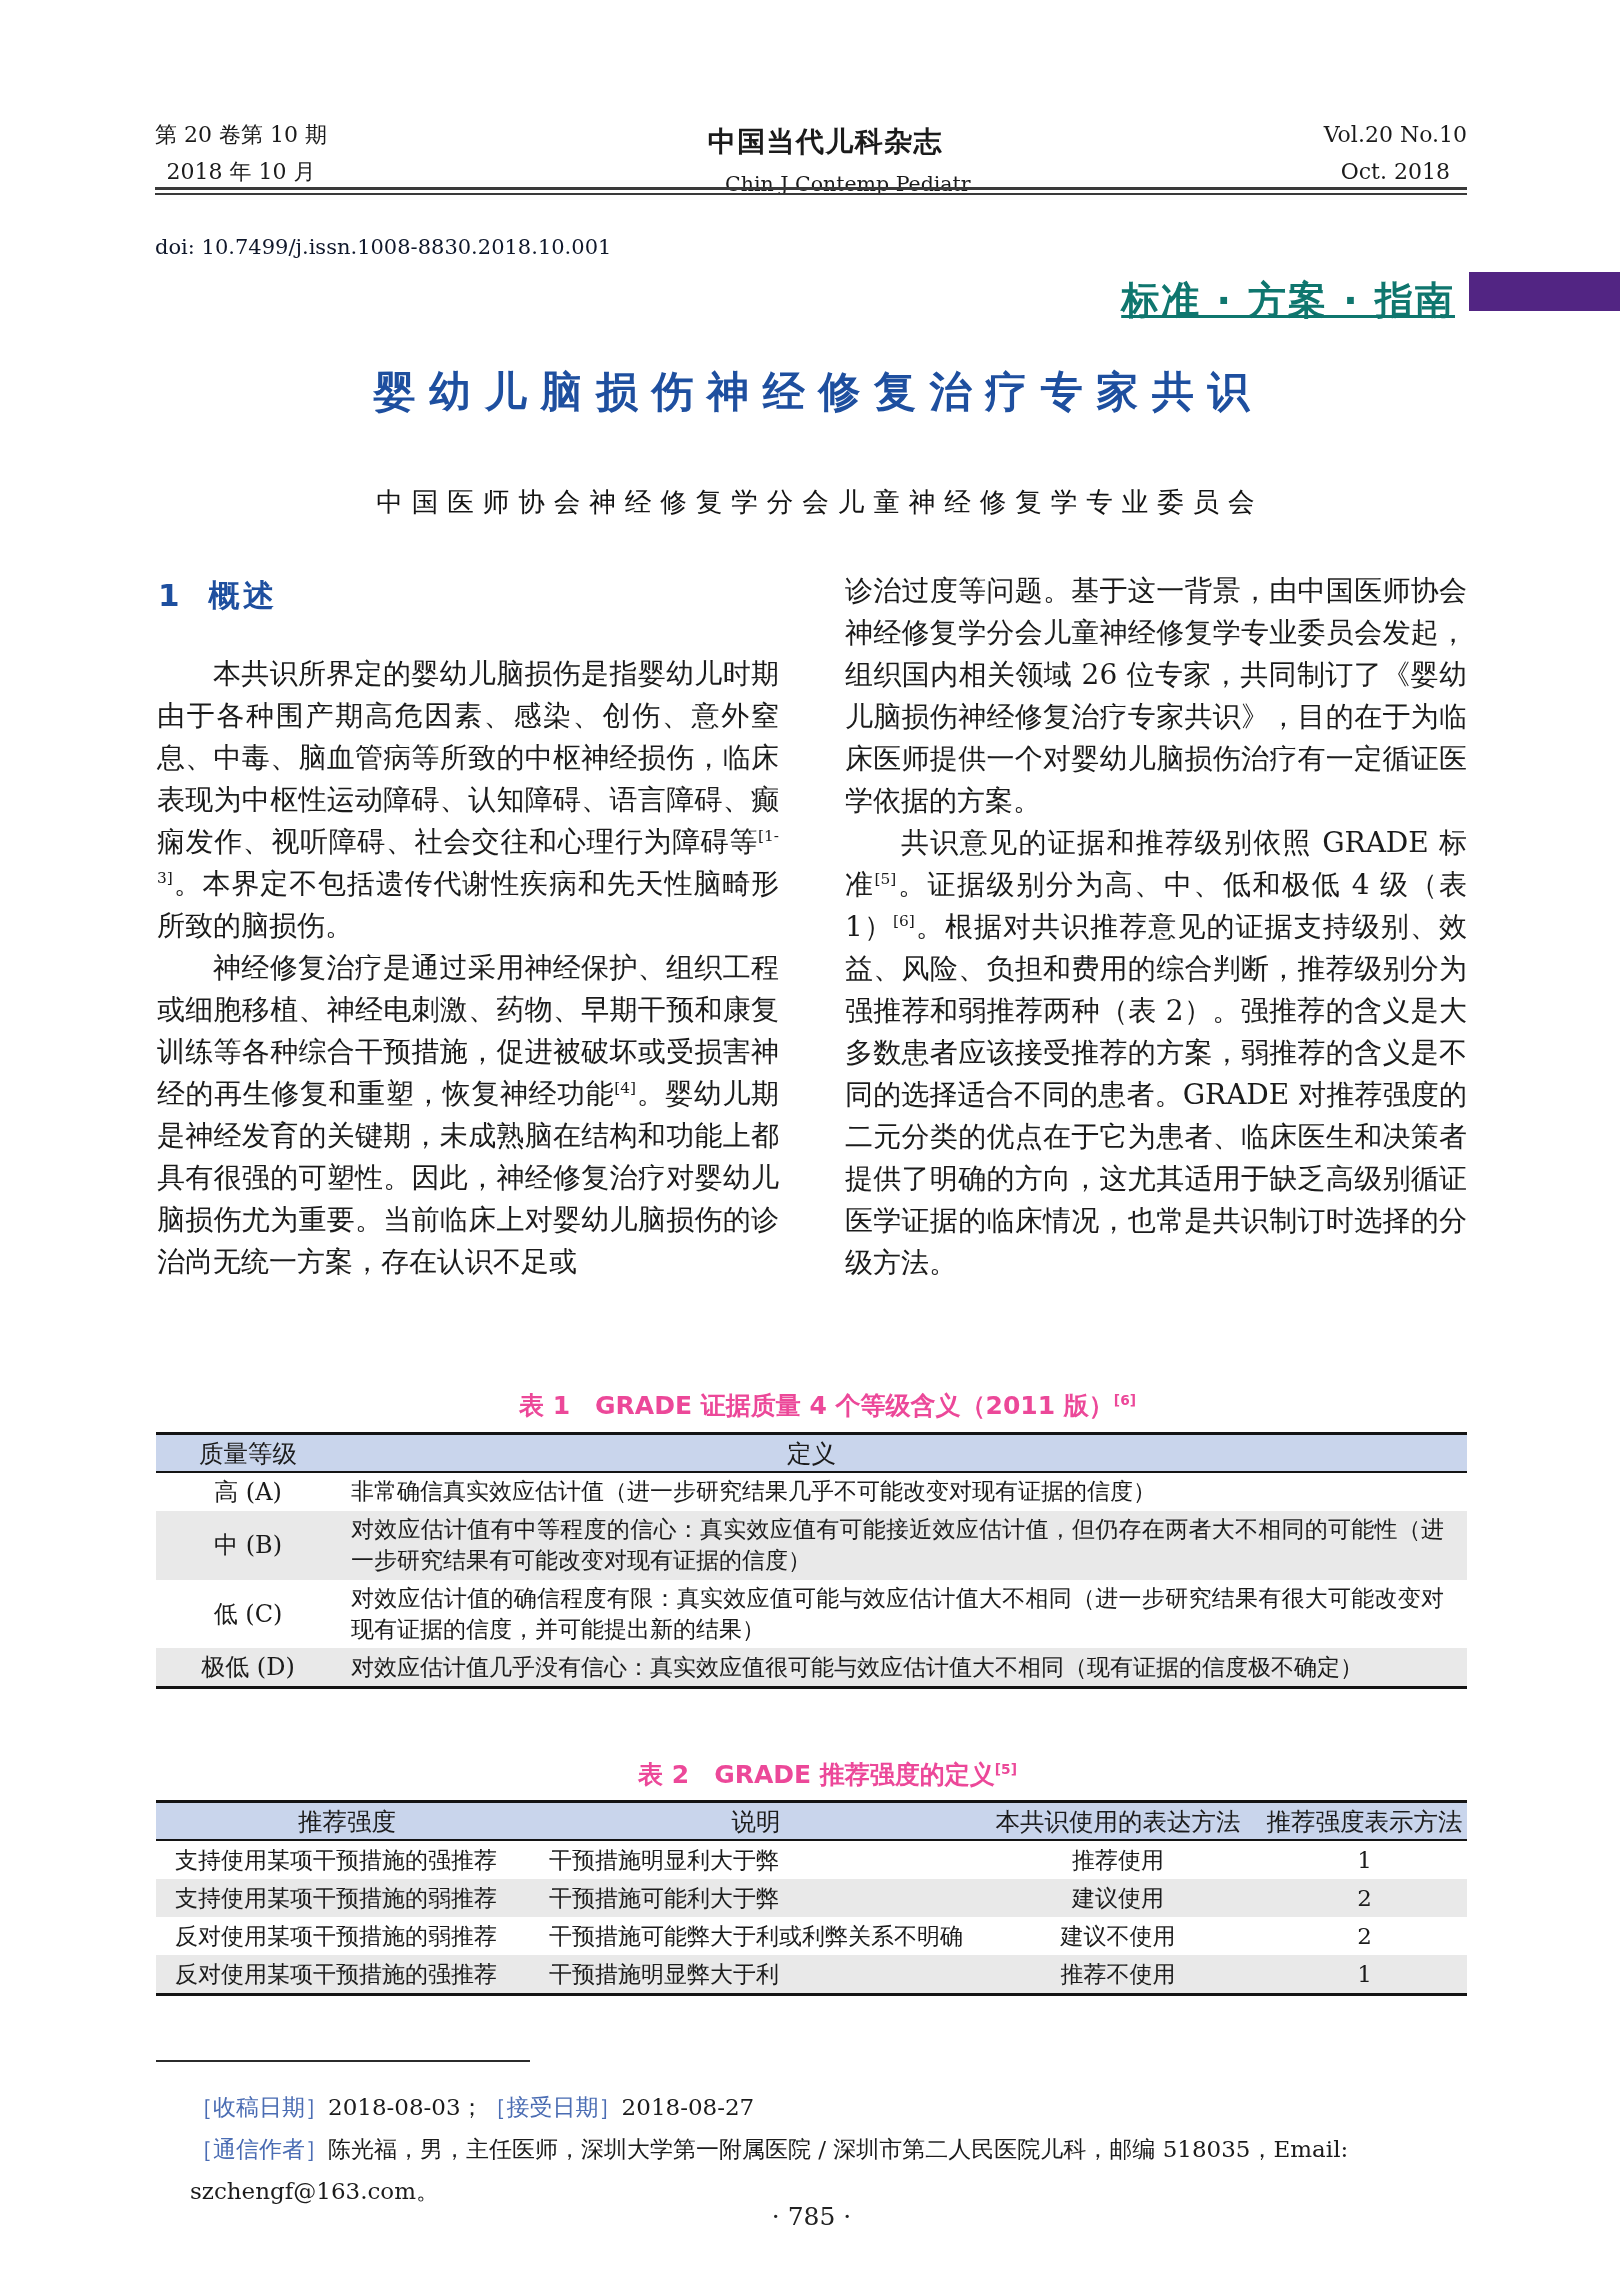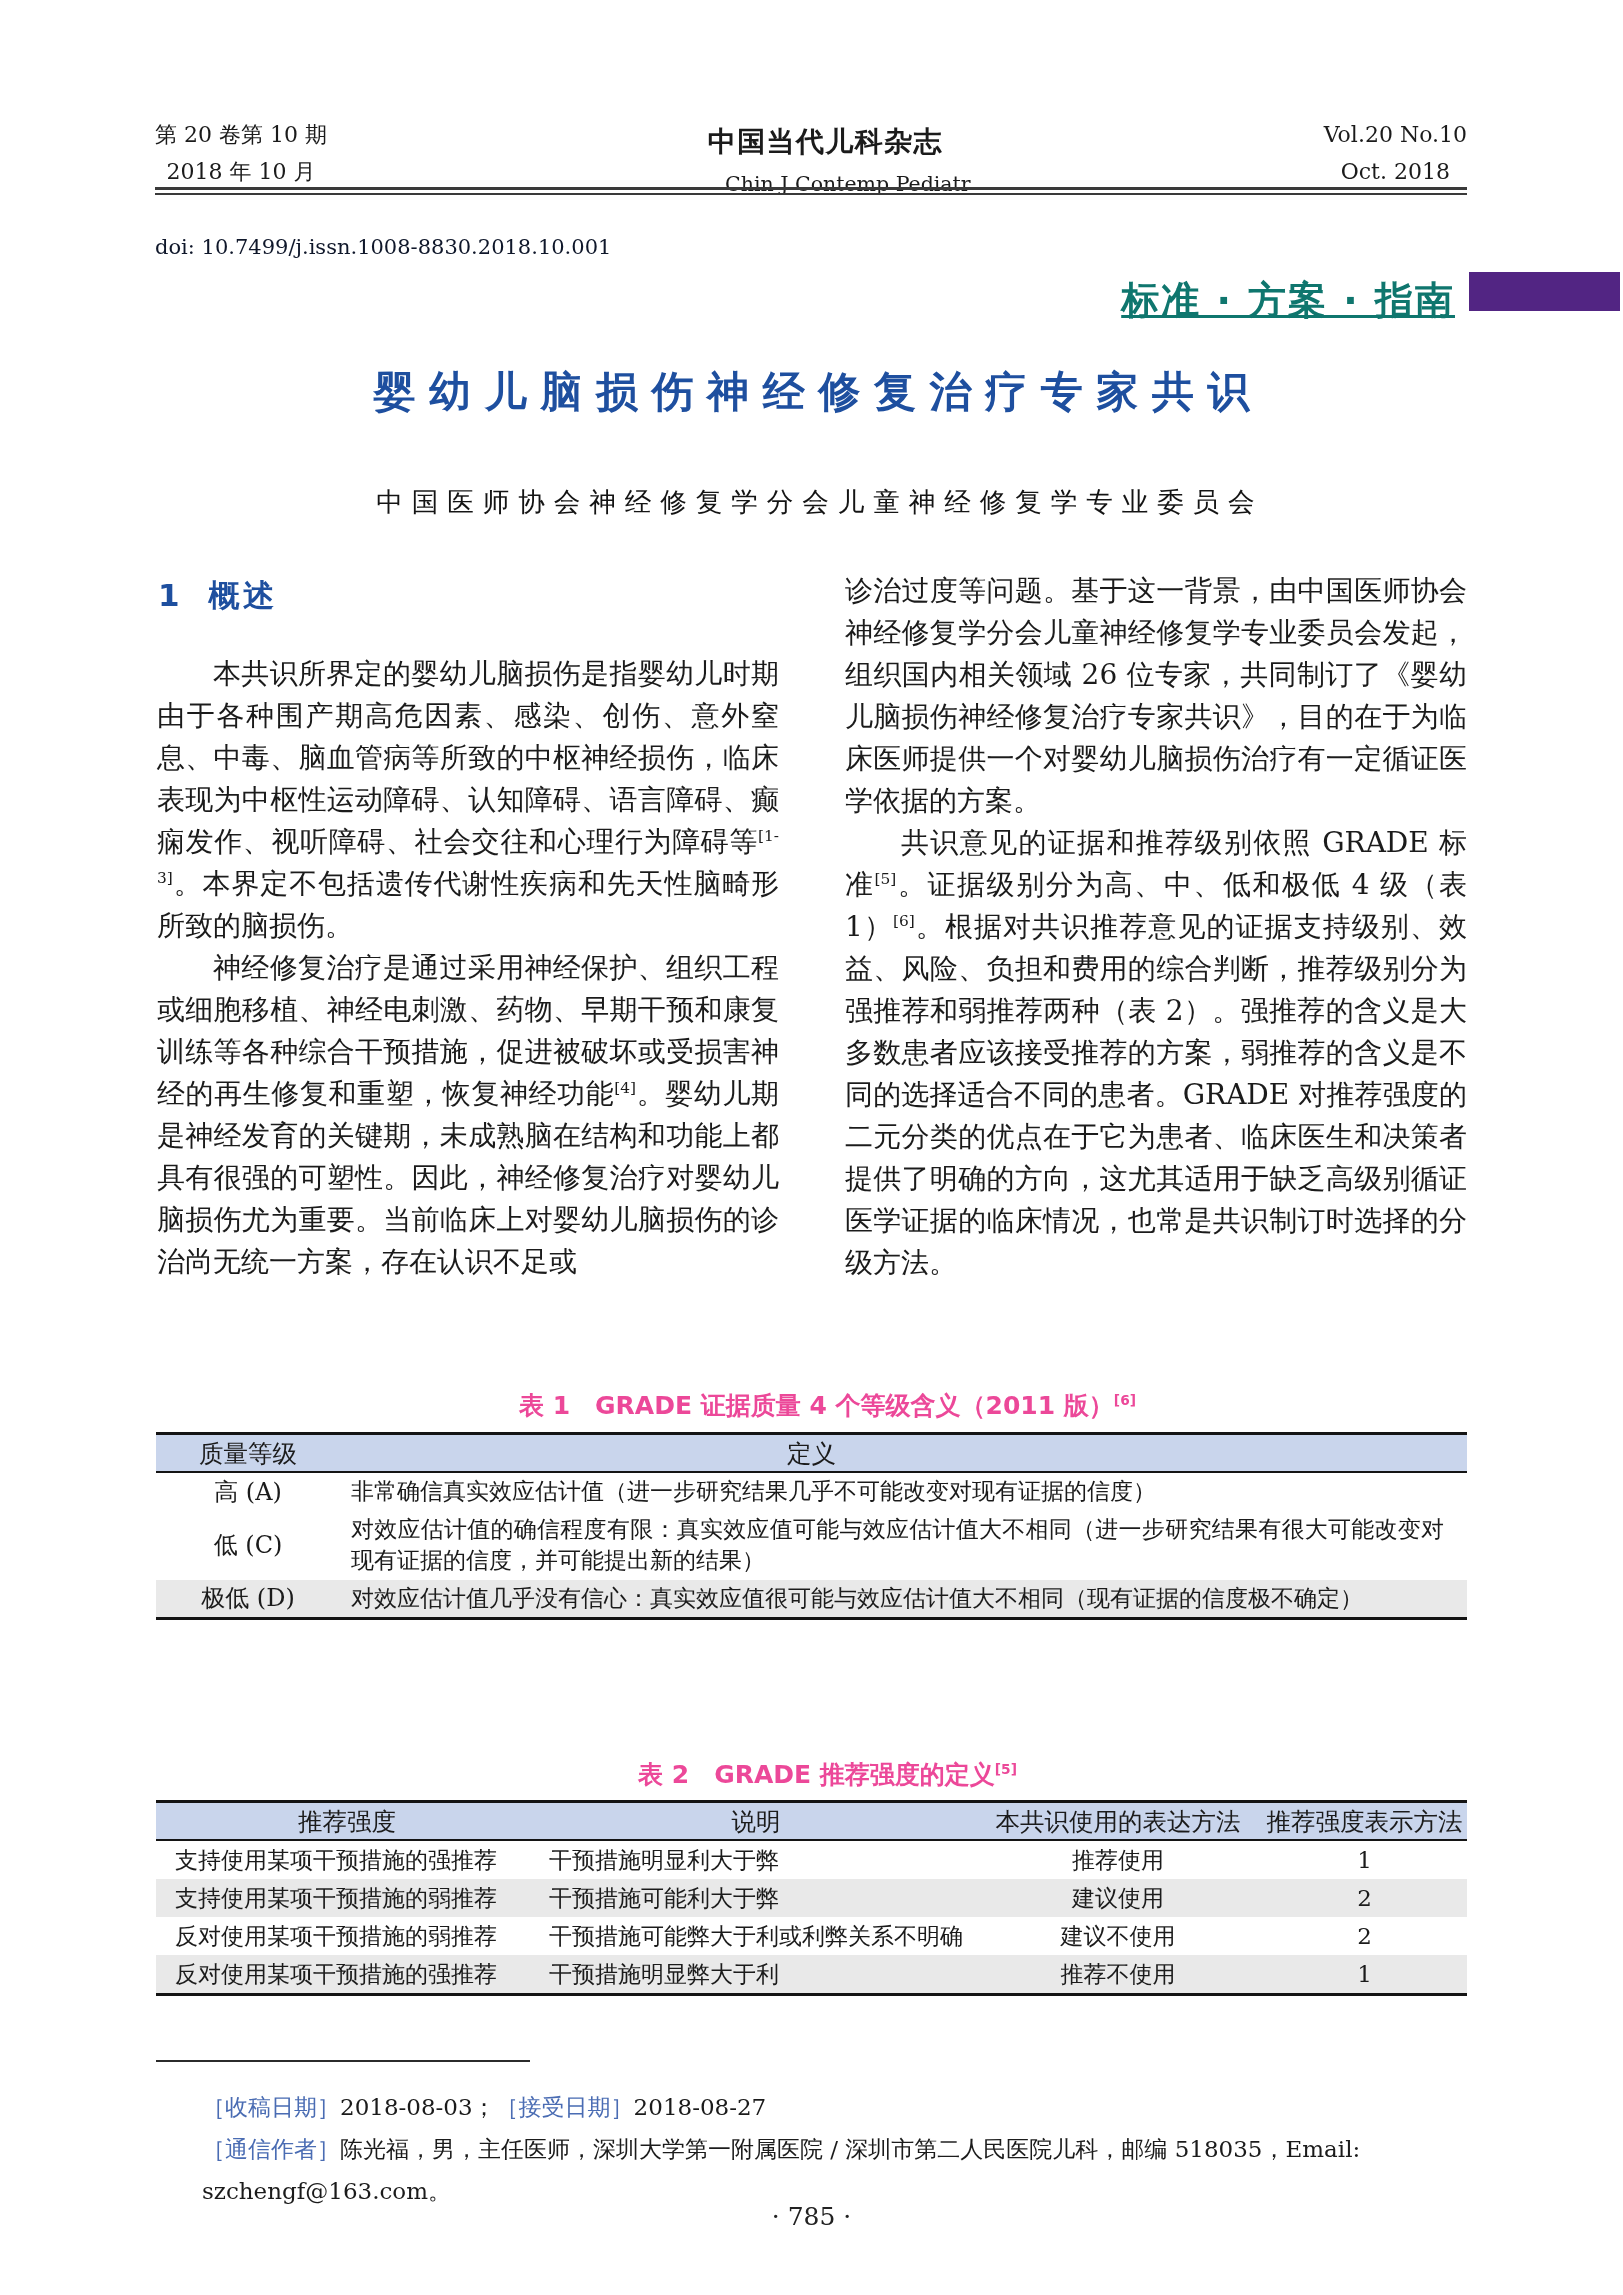--- a/index.html
+++ b/index.html
@@ -100,21 +100,21 @@
   .t2-c3 { width:288px; } .t2-c4 { width:205px; }
   .t2-row { display:flex; align-items:center; height:38px; font-size:23px; }
   .t2-row .t2-c1 { padding-left:19px; text-align:left; }
   .t2-row .t2-c2 { padding-left:11px; text-align:left; }
   .t2-row .t2-c3, .t2-row .t2-c4 { text-align:center; }
   
   .footnote-rule {
     position:absolute; left:156px; top:2060px; width:374px;
     border-top:2.7px solid #2b2b2b;
   }
-  .footnotes { position:absolute; left:164px; top:2086px; width:1316px;
+  .footnotes { position:absolute; left:152px; top:2086px; width:1316px;
                font-size:23px; line-height:42px; }
   .footnotes .fn-line { padding-left:38px; }
   .fn-label { color:#4a6cb3; }
   .page-number {
     position:absolute; left:0; top:2202px; width:100%;
     text-align:center; font-size:25px; color:#222;
   }
 </style>
 </head>
 <body>
@@ -160,20 +160,26 @@
   <div class="tbl-title t1-title">表 1　GRADE 证据质量 4 个等级含义（2011 版）<sup>[6]</sup></div>
   <div class="tbl tbl-1">
     <div class="tbl-head">
       <div class="hc1">质量等级</div>
       <div class="hc2">定义</div>
     </div>
     <div class="t1-row">
       <div class="c-grade">高 (A)</div>
       <div class="c-def">
           <span>非常确信真实效应估计值（进一步研究结果几乎不可能改变对现有证据的信度）</span>
+        </div>
+    </div>
+    <div class="t1-row alt">
+      <div class="c-grade">中 (B)</div>
+      <div class="c-def">
+          <span>对效应估计值有中等程度的信心：真实效应值有可能接近效应估计值，但仍存在两者大不相同的可能性（进一步研究结果有可能改变对现有证据的信度）</span>
         </div>
     </div>
     <div class="t1-row">
       <div class="c-grade">低 (C)</div>
       <div class="c-def">
           <span>对效应估计值的确信程度有限：真实效应值可能与效应估计值大不相同（进一步研究结果有很大可能改变对现有证据的信度，并可能提出新的结果）</span>
         </div>
     </div>
     <div class="t1-row alt">
       <div class="c-grade">极低 (D)</div>

